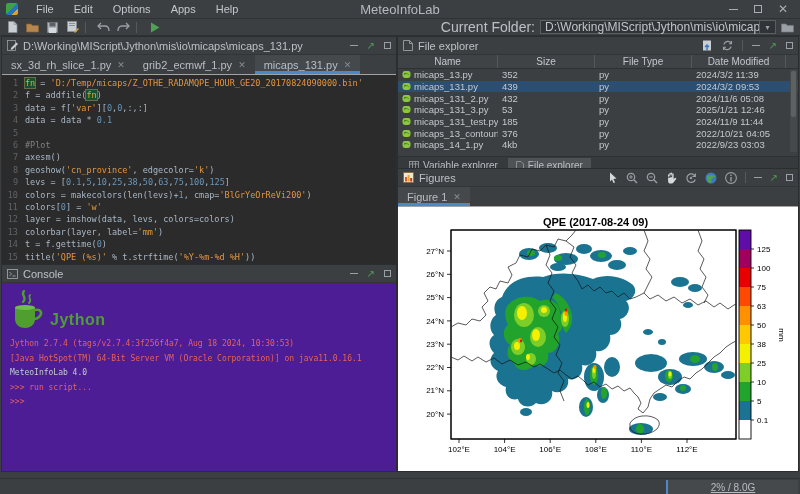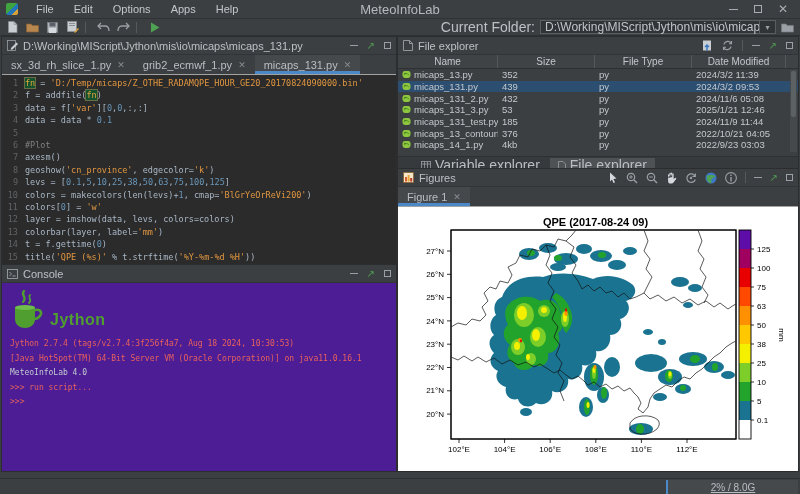--- a/index.html
+++ b/index.html
@@ -72,21 +72,21 @@
   #fileexp { left:397px; top:36px; width:402px; height:138px; }
   #ftable-head { display:flex; height:14px; background:#3f4345; border-bottom:1px solid #2e3132; font-size:10px; color:#c3c8cd; }
   .fth { display:flex; align-items:center; justify-content:center; border-right:1px solid #54585b; }
   .frow { display:flex; height:11.7px; font-size:9.5px; color:#c3c8cd; align-items:center; }
   .frow.sel { background:#2B4E71; }
   .fcell { padding-left:4px; white-space:nowrap; overflow:hidden; display:flex; align-items:center; gap:3px; }
   .c0 { width:100px; } .c1 { width:97px; } .c2 { width:97px; } .c3 { width:94px; }
   #fscroll { position:absolute; right:1px; top:33px; width:7px; height:82px; background:#45494b; }
   #fscroll-thumb { position:absolute; left:1px; top:1px; width:5px; height:46px; background:#5c6164; border-radius:2px; }
   #fe-tabs { position:absolute; left:0; right:0; bottom:0; height:17px; display:flex; align-items:center;
-             background:#373a3c; border-top:1px solid #2e3132; font-size:14px; gap:2px; padding-left:15px; }
+             background:#373a3c; border-top:1px solid #2e3132; font-size:10px; gap:2px; padding-left:3px; }
   .fe-tab { display:flex; align-items:center; gap:4px; height:15px; padding:0 8px; color:#b9bec3; }
   .fe-tab.active { background:#4E5254; }
 
   
   #figures { left:397px; top:168px; width:402px; height:304px; }
   #fig-toolbar { display:flex; align-items:center; gap:8px; }
   #fig-content { position:absolute; left:0; right:0; top:38px; bottom:0; background:#ffffff; }
   #fig-title { position:absolute; left:55px; top:9px; width:285px; text-align:center;
                font-size:11px; font-weight:bold; color:#000; font-family:"Liberation Sans", sans-serif; }
   #map-svg { position:absolute; left:0; top:0; }

